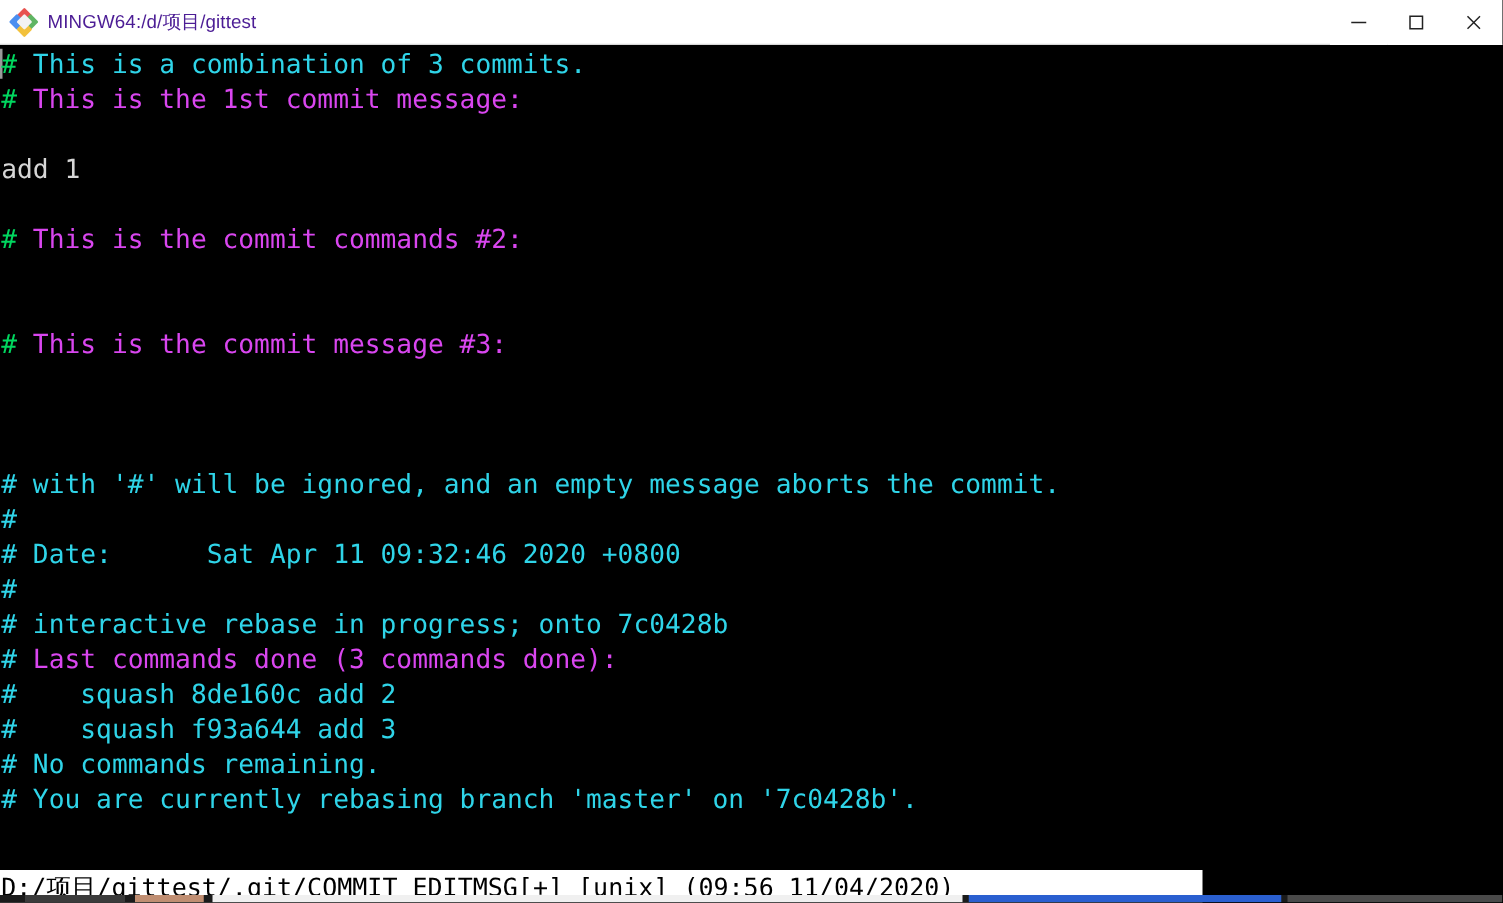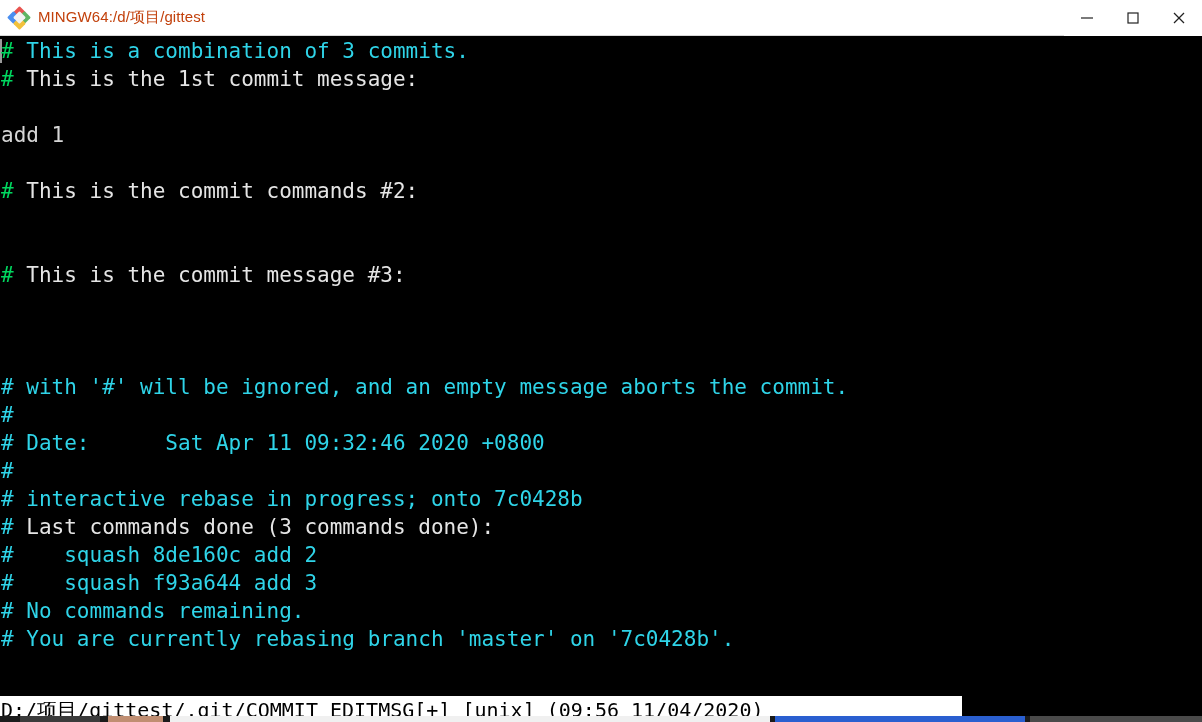--- a/index.html
+++ b/index.html
@@ -62,21 +62,21 @@
   .app-icon .d-bottom { left: 5.5px; top: 11px;  background: #f2c13c; }
   .app-icon .d-center {
     left: 5.5px; top: 5.5px;
     background: #f3f3f3;
     width: 9px; height: 9px;
     z-index: 2;
   }
   .title-text {
     font-family: "Liberation Sans", sans-serif;
     font-size: 15px;
-    color: #c2410c;
+    color: #4c1d95;
     white-space: nowrap;
     letter-spacing: 0.1px;
   }
   .winbtns {
     display: flex;
     height: 36px;
     flex: 0 0 auto;
   }
   .winbtn {
     width: 46px;
@@ -107,21 +107,21 @@
     height: 28px;
     line-height: 28px;
     font-size: 21px;
     white-space: pre;
     padding-left: 1px;
     letter-spacing: 0px;
     font-family: "DejaVu Sans Mono", "Liberation Mono", monospace;
   }
   .c-green  { color: #00d75f; }
   .c-cyan   { color: #2fd4e8; }
-  .c-blue   { color: #e5e5e5; }
+  .c-blue   { color: #d946ef; }
   .c-white  { color: #d6d6d6; text-align: center; }
 
   
   .cursor-bar {
     position: absolute;
     left: 0px;
     top: 2px;
     width: 2px;
     height: 24px;
     background: #9a9a9a;

